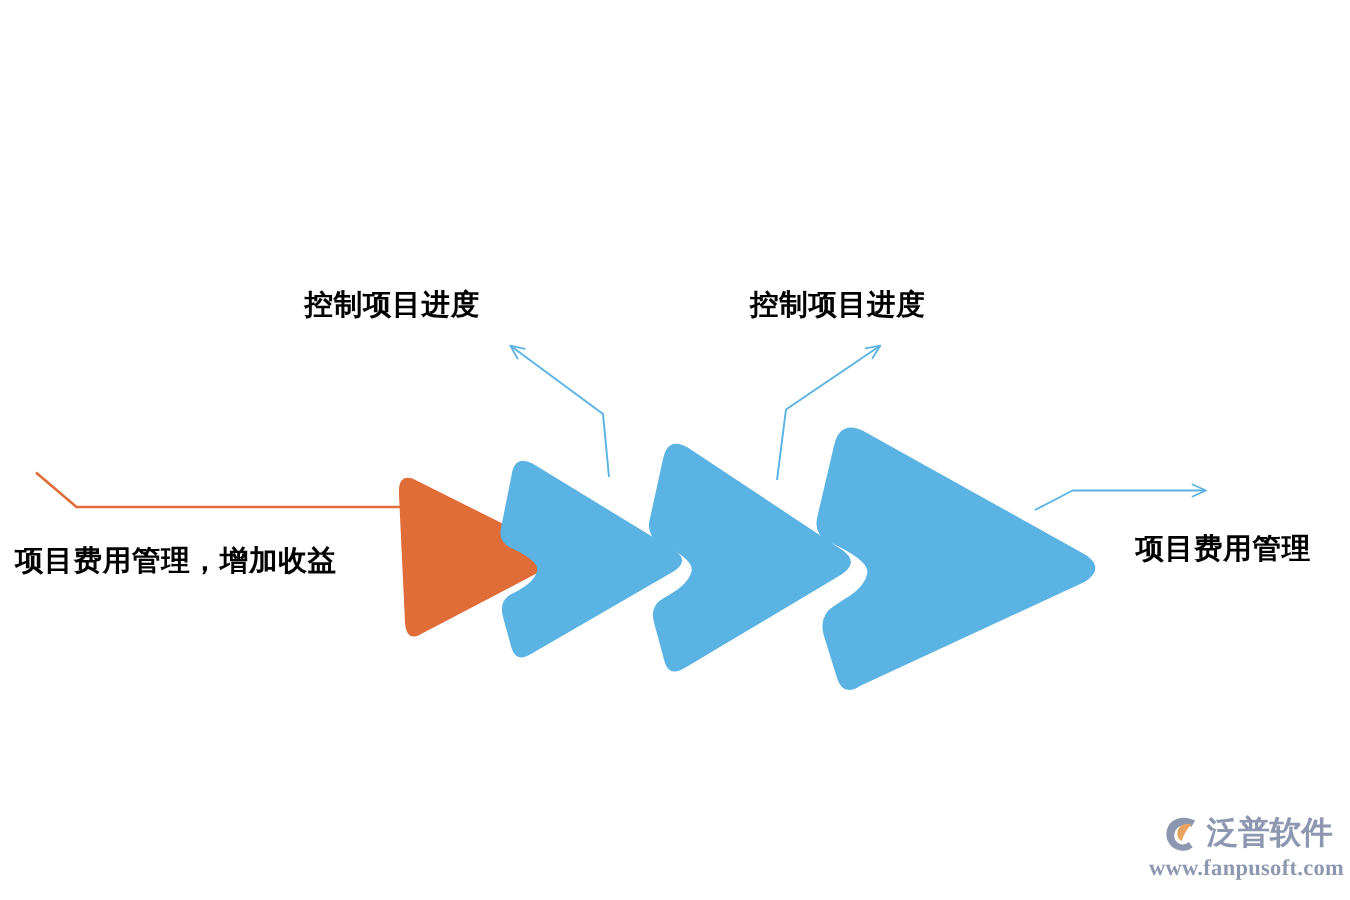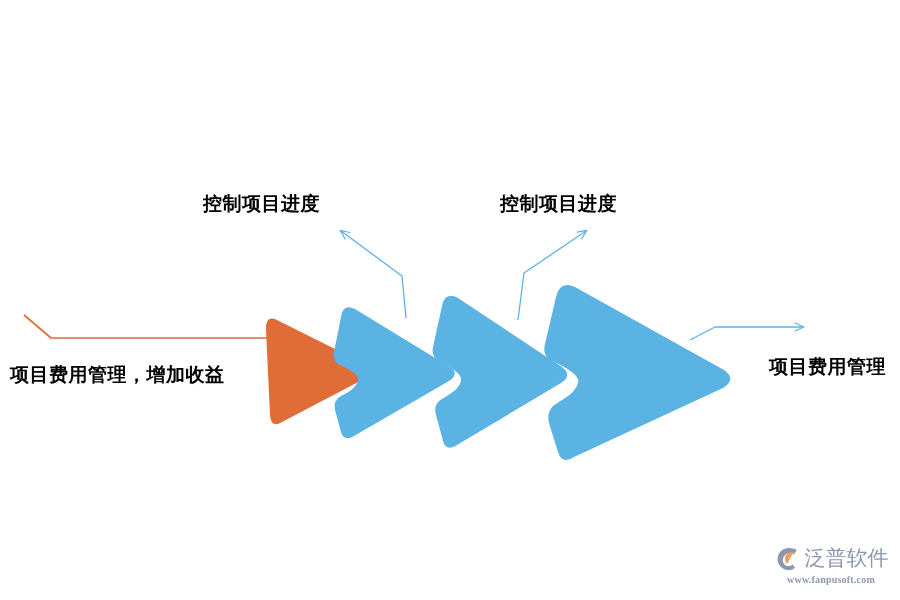--- a/index.html
+++ b/index.html
@@ -31,21 +31,21 @@
     font-weight: bold;
     font-size: 19px;
     line-height: 1.2;
     color: #000000;
     white-space: nowrap;
     letter-spacing: 0.5px;
   }
   #label-schedule { left: 203px; top: 192px; }
   #label-procurement { left: 500px; top: 192px; }
   #label-benefit { left: 10px; top: 363px; }
-  #label-cost { left: 757px; top: 355px; margin-left: 12px; }
+  #label-cost { left: 757px; top: 355px; }
 
   
   #watermark {
     position: absolute;
     left: 770px;
     top: 538px;
     width: 122px;
     height: 52px;
     display: flex;
     flex-direction: column;
@@ -59,31 +59,31 @@
     gap: 4px;
     height: 30px;
   }
   #watermark-mark {
     width: 27px;
     height: 27px;
     flex: 0 0 auto;
   }
   #watermark-name {
     font-family: "DejaVu Sans", "Liberation Sans", sans-serif;
-    font-weight: normal;
+    font-weight: bold;
     font-size: 21px;
     color: #8a93ad;
     letter-spacing: 0px;
     line-height: 1;
     text-align: center;
   }
   #watermark-url {
     font-family: "Liberation Serif", "DejaVu Serif", serif;
     font-weight: bold;
-    font-size: 10px;
+    font-size: 15px;
     color: #8a93ad;
     letter-spacing: 0.2px;
     margin-top: 1px;
   }
 </style>
 </head>
 <body>
 
 <div id="canvas">
 

